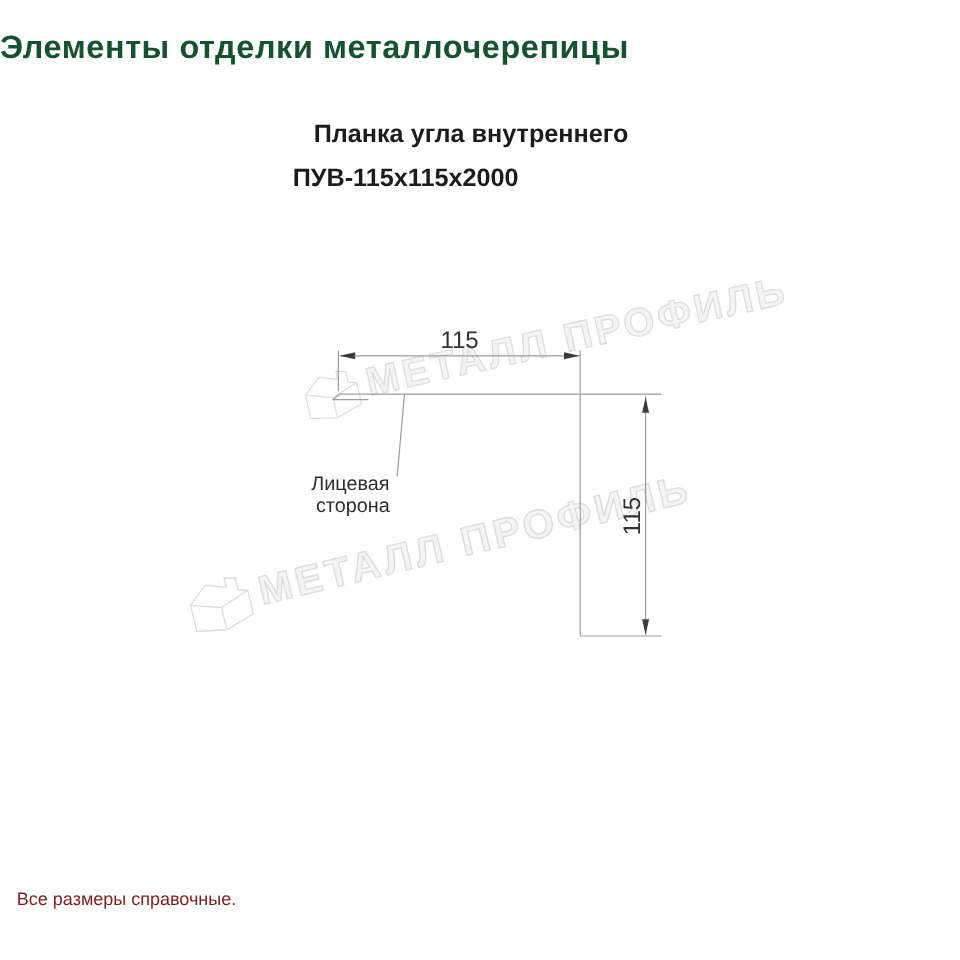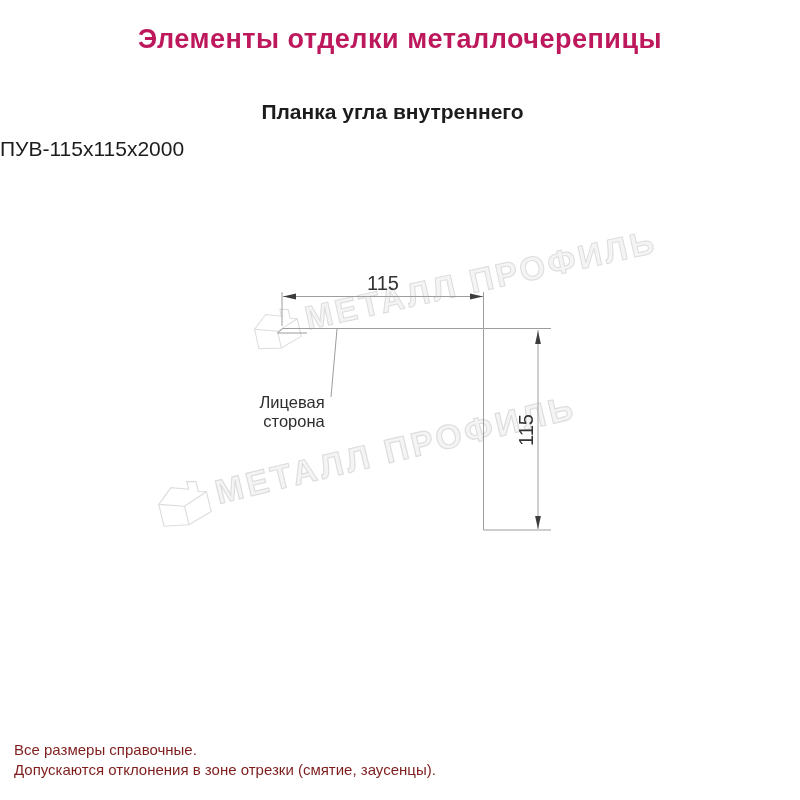--- a/index.html
+++ b/index.html
@@ -3,30 +3,30 @@
 <meta charset="utf-8">
 <style>
   html,body{margin:0;padding:0;}
   body{
     width:800px;height:800px;background:#ffffff;
     font-family:"Liberation Sans", sans-serif;
     position:relative;overflow:hidden;
   }
   .page-title{
     position:absolute;top:24px;left:0;width:800px;
-    text-align:center;font-size:27px;font-weight:bold;color:#be185d;
+    text-align:left;font-size:27px;font-weight:bold;color:#14532d;
     letter-spacing:0.5px;
   }
   .product-name{
     position:absolute;top:100px;left:0;width:785px;
     text-align:center;font-size:21px;font-weight:bold;color:#1c1c1c;
   }
   .product-code{
     position:absolute;top:137px;left:0;width:676px;
-    text-align:left;font-size:21px;font-weight:normal;color:#1c1c1c;
+    text-align:center;font-size:21px;font-weight:bold;color:#1c1c1c;
   }
   svg.drawing{position:absolute;top:0;left:0;}
   svg .thin{stroke-width:1;fill:none;}
   text.dim{font-size:20px;fill:#333333;}
   text.face{font-size:16.5px;fill:#2e2e2e;}
   text.wm{
     font-size:33px;font-weight:bold;letter-spacing:3px;
     fill:#f4f4f4;stroke-width:1;
   }
   .footer{
@@ -86,14 +86,13 @@
 
   <text class="dim" x="383" y="290" text-anchor="middle" fill="#333333">115</text>
   <text class="dim" transform="translate(533,430) rotate(-90)" text-anchor="middle" fill="#333333">115</text>
 
   <text class="face" x="292" y="408" text-anchor="middle">Лицевая</text>
   <text class="face" x="294" y="427" text-anchor="middle">сторона</text>
 </svg>
 
 <div class="footer">
   <div>Все размеры справочные.</div>
-  <div>Допускаются отклонения в зоне отрезки (смятие, заусенцы).</div>
 </div>
 
 </body></html>

